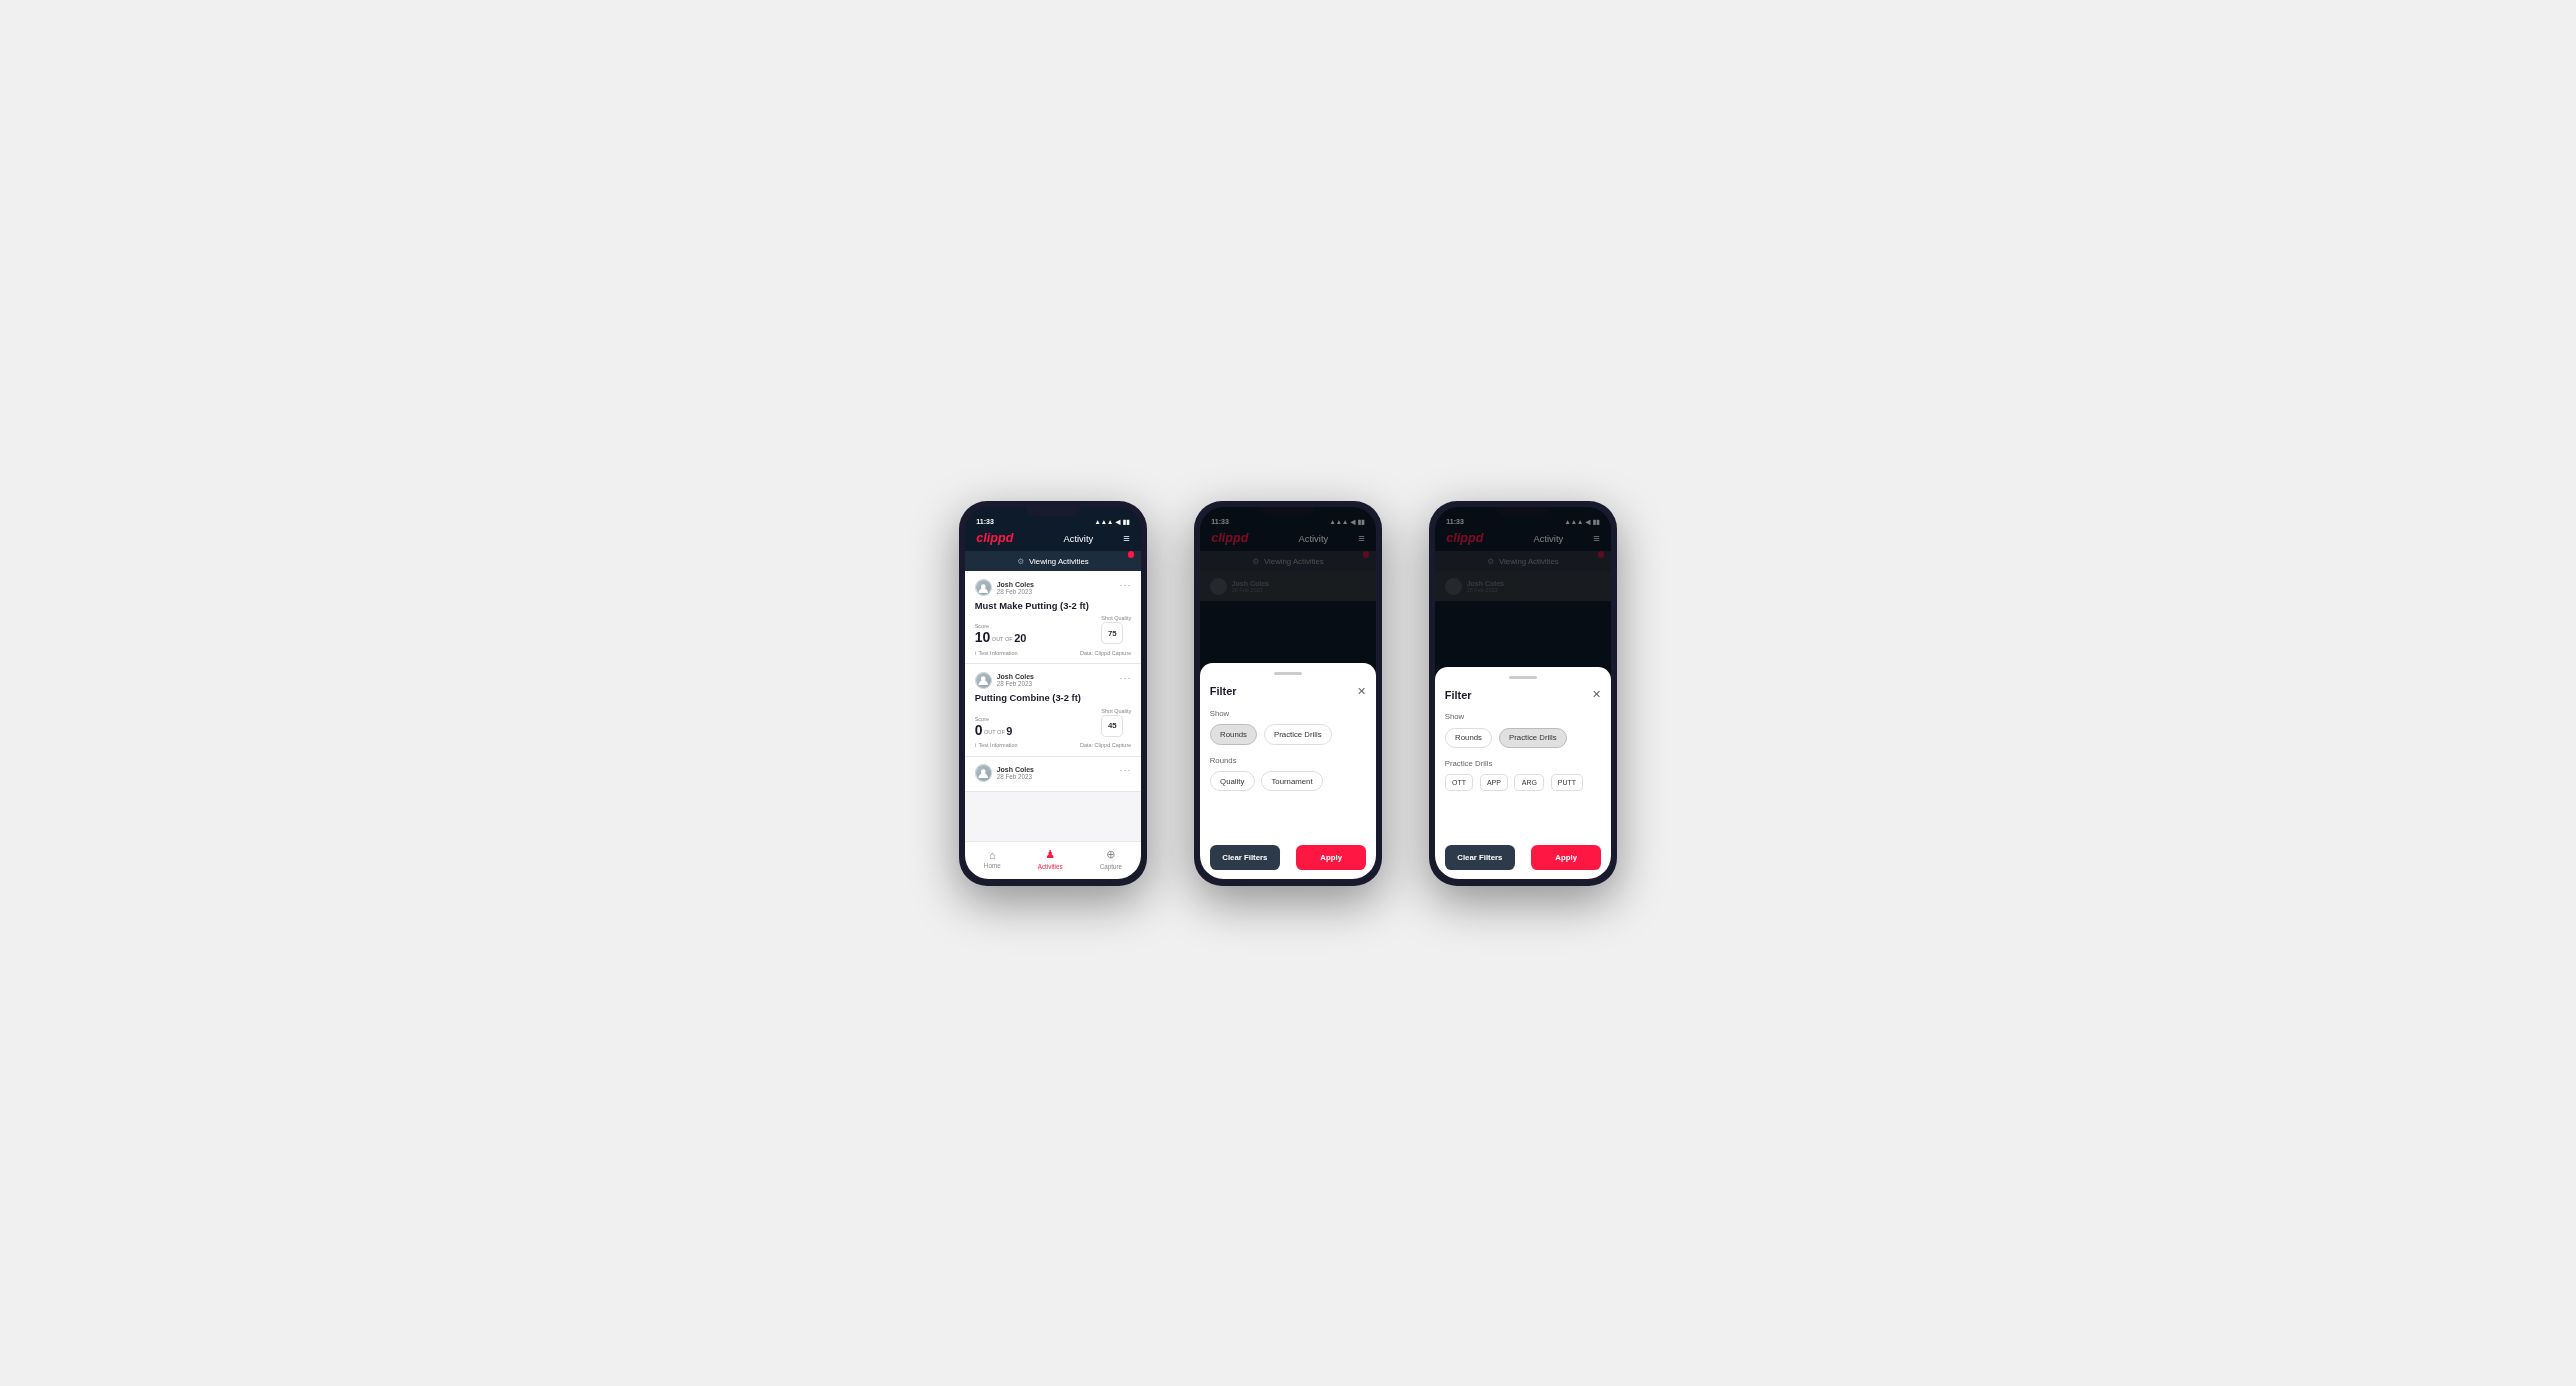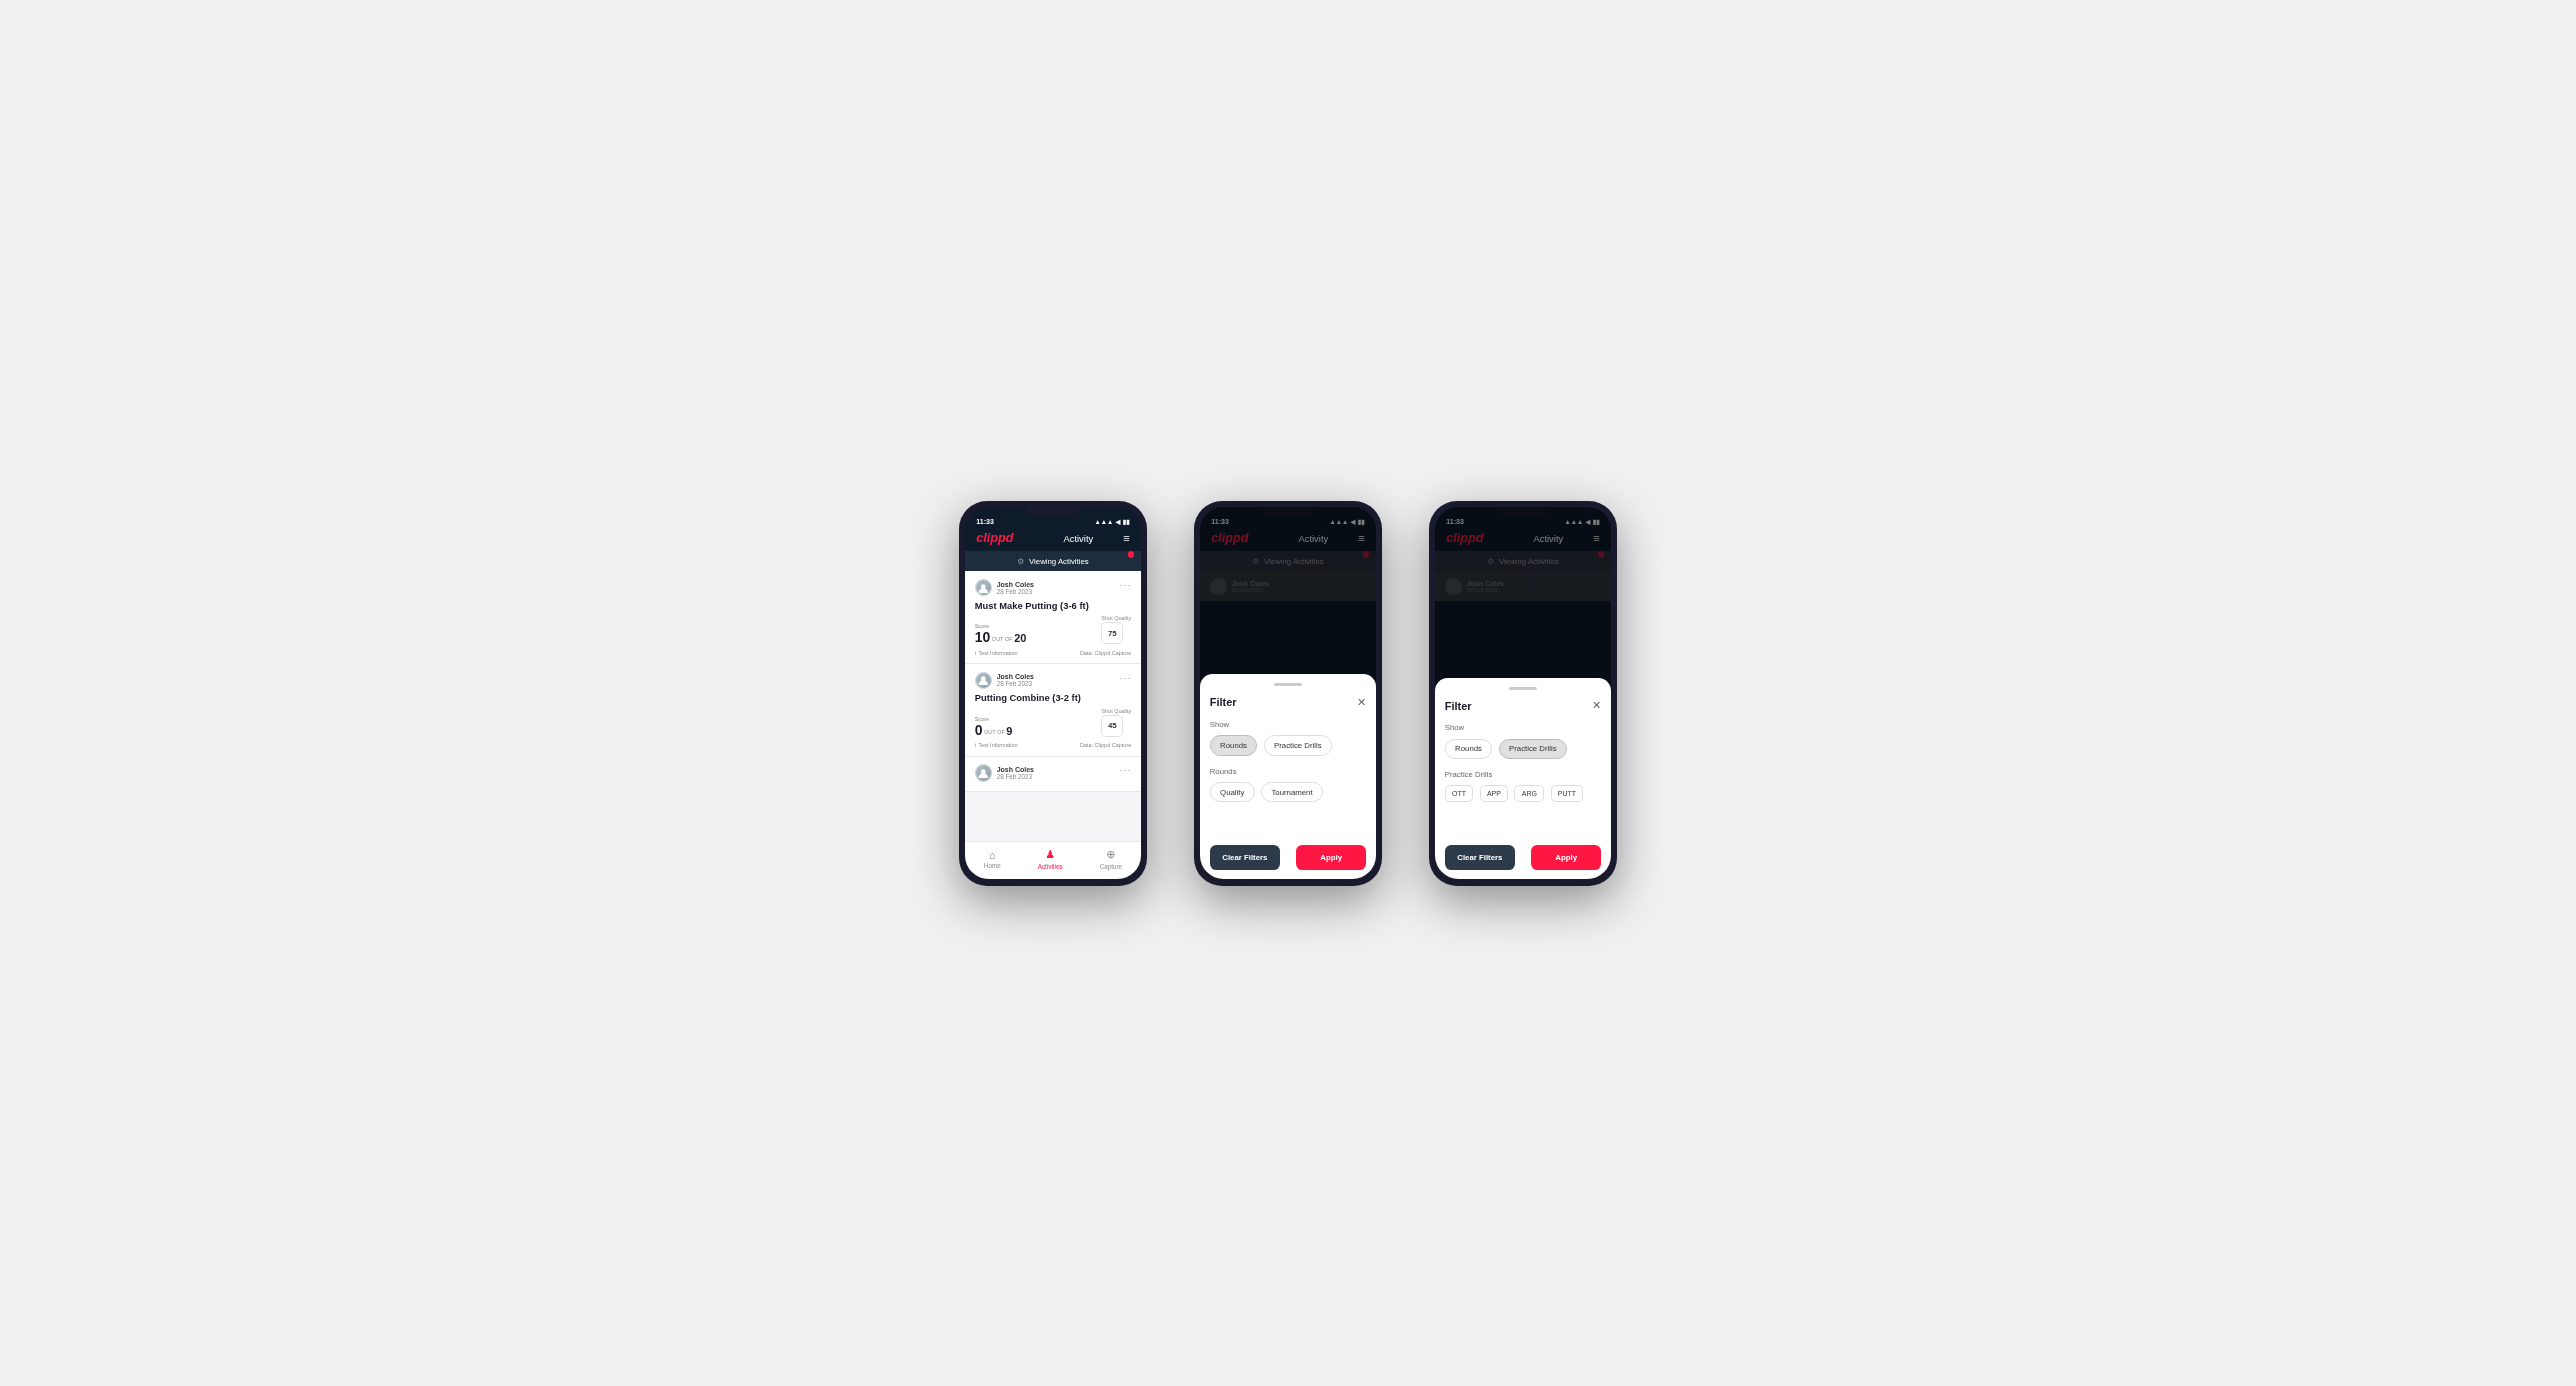--- a/index.html
+++ b/index.html
@@ -332,21 +332,21 @@
       color: #333;
       cursor: pointer;
     }
     .filter-btn.active {
       background: #e0e0e0;
       border-color: #bbb;
     }
     .modal-footer {
       display: flex;
       gap: 16px;
-      margin-top: 1px;
+      margin-top: 12px;
     }
     .btn-clear {
       flex: 1;
       padding: 7.8px;
       background: #2d3a4a;
       color: white;
       border: none;
       border-radius: 6.3px;
       font-size: 7.8px;
       font-weight: 600;
@@ -417,21 +417,21 @@
                     </svg>
                 </div>
               </div>
               <div>
                 <div class="user-name">Josh Coles</div>
                 <div class="user-date">28 Feb 2023</div>
               </div>
             </div>
             <span class="more-btn">···</span>
           </div>
-          <div class="activity-title">Must Make Putting (3-6 ft)</div>
+          <div class="activity-title">Must Make Putting (3-2 ft)</div>
           <div class="stats-row">
             <div>
               <div class="stat-label">Score</div>
               <div style="display:flex;align-items:flex-end">
                 <span class="stat-value">10</span>
                 <span class="stat-outof">OUT OF</span>
                 <span class="stat-value" style="font-size:11px">20</span>
               </div>
             </div>
             <div style="flex:1"></div>

